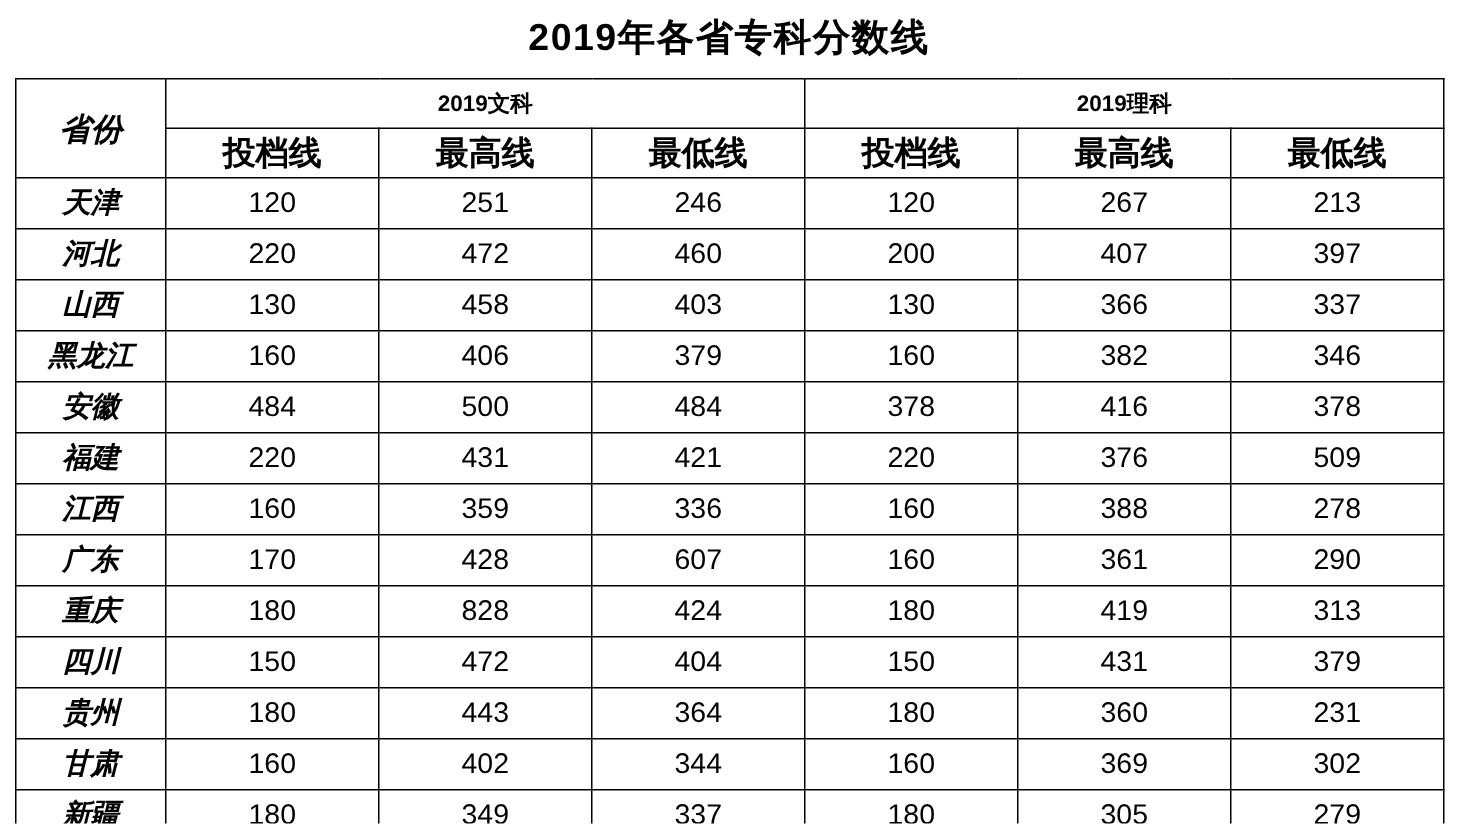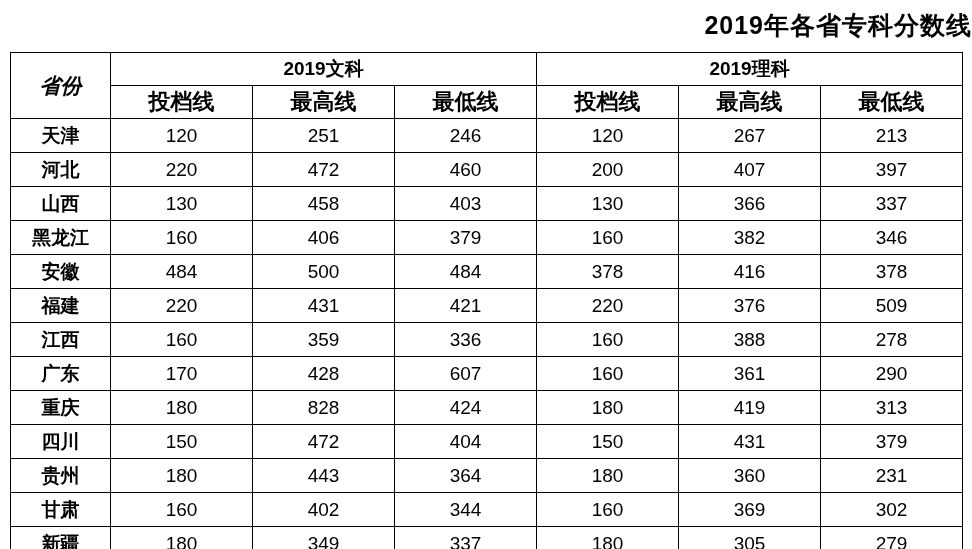--- a/index.html
+++ b/index.html
@@ -14,21 +14,21 @@
     color: #000000;
     overflow: hidden;
   }
   .page {
     width: 972px;
     height: 549px;
     position: relative;
     box-sizing: border-box;
   }
   .doc-title {
-    text-align: right;
+    text-align: center;
     font-size: 25px;
     font-weight: bold;
     letter-spacing: 1px;
     padding-top: 10px;
     padding-bottom: 12px;
     line-height: 1.2;
   }
   table.score-table {
     border-collapse: collapse;
     width: 952px;
@@ -44,35 +44,36 @@
   .col-prov { width: 100px; }
   .col-num  { width: 142px; }
 
   th.province-head {
     font-size: 21px;
     font-weight: bold;
     height: 62px;
     font-style: italic;
   }
   th.group-head {
-    font-size: 19px;
+    font-size: 15px;
     font-weight: bold;
     height: 30px;
   }
   th.sub-head {
     font-size: 22px;
     font-weight: bold;
     height: 30px;
     font-family: Liberation Mono, monospace;
   }
   td.prov-cell {
     font-size: 19px;
     font-weight: bold;
     height: 31px;
     line-height: 31px;
+    font-style: italic;
   }
   td.num-cell {
     font-size: 19px;
     font-weight: normal;
     height: 31px;
     line-height: 31px;
   }
 </style>
 </head>
 <body>

